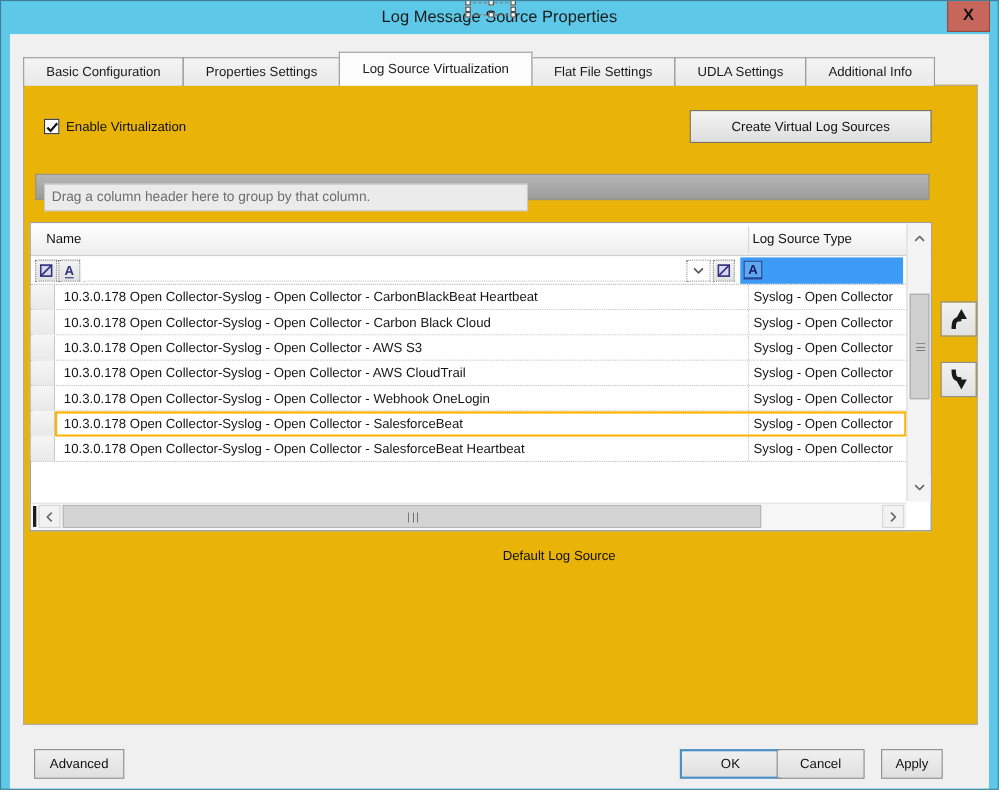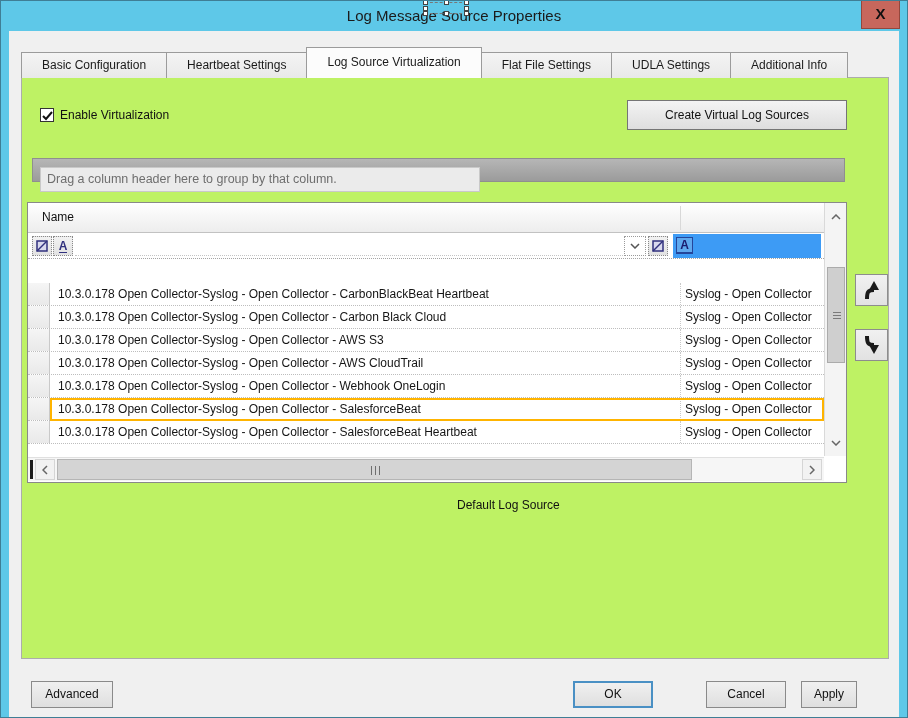--- a/index.html
+++ b/index.html
@@ -16,21 +16,21 @@
   .h-ml{left:-3px;top:3px}.h-mr{right:-3px;top:3px}
   .h-bl{left:-3px;bottom:-3px}.h-bm{left:18px;bottom:-3px}.h-br{right:-3px;bottom:-3px}
 
   .client{position:absolute;left:8px;right:8px;top:30px;bottom:0;background:#F0F0F0;}
 
   
   .tabs{position:absolute;left:12px;top:16px;height:31px;display:flex;align-items:flex-end;z-index:3;}
   .tab{height:26px;background:linear-gradient(#F4F4F4,#E9E9E9);border:1px solid #9B9B9B;border-bottom:none;
       font-size:12px;color:#1a1a1a;text-align:left;line-height:25px;padding:0 20px;white-space:nowrap;margin-right:-1px;}
   .tab.active{height:31px;background:#FCFCFC;line-height:29px;z-index:4;position:relative;}
-  .panel{position:absolute;left:12px;top:46px;width:868px;height:582px;background:#bef264;border:1px solid #ACACAC;z-index:2;}
+  .panel{position:absolute;left:12px;top:46px;width:868px;height:582px;background:#eab308;border:1px solid #ACACAC;z-index:2;}
 
   
   .cbrow{position:absolute;left:18px;top:28px;height:18px;display:flex;align-items:center;}
   .cbox{width:14px;height:14px;background:#fff;border:1px solid #333;margin-right:6px;position:relative;}
   .cbox svg{position:absolute;left:0px;top:0px;}
   .cblabel{font-size:12px;color:#111;}
   .createbtn{position:absolute;left:605px;top:22px;width:220px;height:30px;background:linear-gradient(#F3F3F3,#DEDEDE);
       border:1px solid #757575;font-size:12px;color:#111;text-align:center;line-height:28px;}
 
   
@@ -49,21 +49,21 @@
       display:flex;align-items:center;justify-content:center;font-size:11px;font-weight:bold;color:#31317E;}
   .f1{left:4px}.f2{left:25px}.f3{left:620px}
   .fA{font-size:12px;border-bottom:1px solid #31317E;line-height:12px;}
   .finput{position:absolute;left:47px;top:3px;width:548px;height:20px;background:#fff;border-bottom:1px dotted #C5C5C5;}
   .fdrop{position:absolute;left:596px;top:3px;width:22px;height:20px;background:#fff;border:1px dotted #9A9A9A;
       display:flex;align-items:center;justify-content:center;}
   .fcell{position:absolute;left:645px;top:1px;width:148px;height:24px;background:#3D9BF5;}
   .fcellA{position:absolute;left:3px;top:3px;width:17px;height:17px;border:1px solid #24459A;background:#5FA8EE;
       color:#1A1A6E;font-size:12px;font-weight:bold;text-align:center;line-height:15px;border-bottom:2px solid #24459A;}
 
-  .rows{position:absolute;left:0;top:56px;width:796px;margin-top:24px;}
+  .rows{position:absolute;left:0;top:56px;width:796px;}
   .row{position:relative;height:23px;border-bottom:1px dotted #BDBDBD;background:#fff;}
   .rind{position:absolute;left:0;top:0;width:22px;height:22px;background:linear-gradient(#F5F5F5,#E9E9E9);border-right:1px solid #C9C9C9;}
   .rname{position:absolute;left:30px;top:0;width:620px;line-height:22px;font-size:12px;color:#151515;white-space:nowrap;overflow:hidden;}
   .rtype{position:absolute;left:652px;top:0;width:144px;line-height:22px;font-size:12px;color:#151515;white-space:nowrap;overflow:hidden;
       border-left:1px dotted #C9C9C9;padding-left:4px;}
   .row.selected .selmark{position:absolute;left:22px;top:0px;right:0px;bottom:-1px;border:2px solid #FFB400;pointer-events:none;}
 
   
   .vscroll{position:absolute;right:0;top:0;width:22px;height:253px;background:#F4F4F4;border-left:1px solid #D9D9D9;}
   .vup{position:absolute;left:1px;top:2px;width:20px;height:24px;background:#F4F4F4;display:flex;align-items:center;justify-content:center;}
@@ -87,21 +87,21 @@
   
   .deflabel{position:absolute;left:435px;top:420px;font-size:12px;color:#111;}
   .defcombo{position:absolute;left:425px;top:444px;width:390px;height:27px;background:#fff;border:1px solid #707070;}
   .defval{position:absolute;left:7px;top:0;line-height:25px;font-size:12px;color:#111;white-space:nowrap;}
   .defarrow{position:absolute;right:6px;top:9px;}
 
   
   .fbtn{position:absolute;top:650px;height:27px;background:linear-gradient(#F0F0F0,#DFDFDF);border:1px solid #8A8A8A;
       font-size:12px;color:#111;text-align:center;line-height:25px;}
   .badv{left:22px;width:82px;}
-  .bok{left:564px;width:80px;border:2px solid #4A90C4;line-height:23px;}
+  .bok{left:609px;width:92px;border:2px solid #4A90C4;line-height:23px;}
   .bcancel{left:697px;width:80px;}
   .bapply{left:792px;width:56px;}
 </style>
 </head>
 <body>
 
 <div class="window">
   <div class="titlebar">
     <span class="title">Log Message Source Properties</span>
     <div class="artifact">
@@ -114,21 +114,21 @@
         <i class="h-bm"></i>
         <i class="h-br"></i>
     </div>
     <div class="closebtn">X</div>
   </div>
 
   <div class="client">
 
     <div class="tabs">
       <div class="tab">Basic Configuration</div>
-      <div class="tab">Heartbeat Settings</div>
+      <div class="tab">Properties Settings</div>
       <div class="tab active">Log Source Virtualization</div>
       <div class="tab">Flat File Settings</div>
       <div class="tab">UDLA Settings</div>
       <div class="tab">Additional Info</div>
     </div>
 
     <div class="panel">
 
       <div class="cbrow">
         <span class="cbox">
@@ -142,20 +142,21 @@
       <div class="createbtn">Create Virtual Log Sources</div>
 
       <div class="groupbar">
         <div class="grouphint">Drag a column header here to group by that column.</div>
       </div>
 
       <div class="gridbox">
         <div class="hdr">
           <span class="hdr-name">Name</span>
           <span class="hdr-div"></span>
+          <span class="hdr-type">Log Source Type</span>
         </div>
 
         <div class="filterrow">
           <div class="ficon f1">
             <svg width="12" height="12">
               <rect x="1" y="1" width="10" height="10" fill="#D9D9EE" stroke="#31317E" stroke-width="1.5"></rect>
               <line x1="1" y1="11" x2="11" y2="1" stroke="#31317E" stroke-width="1.5"></line>
             </svg>
           </div>
           <div class="ficon f2">

